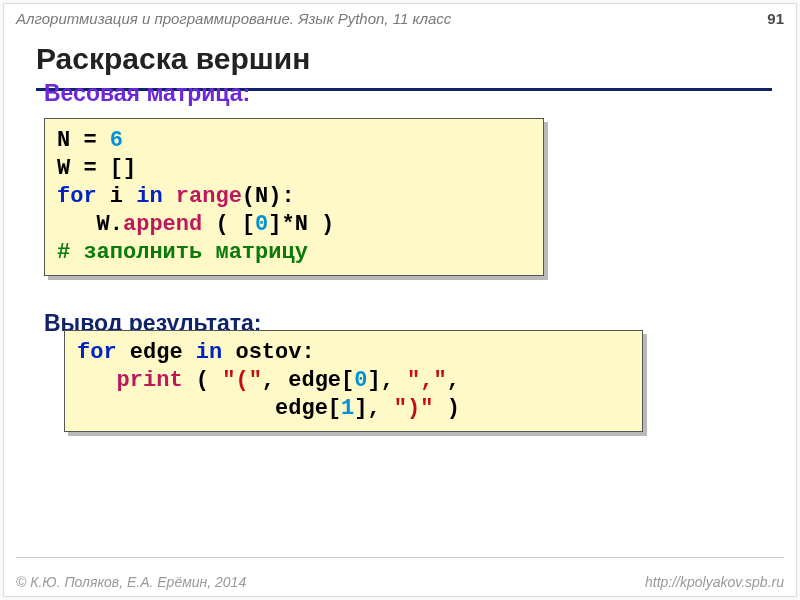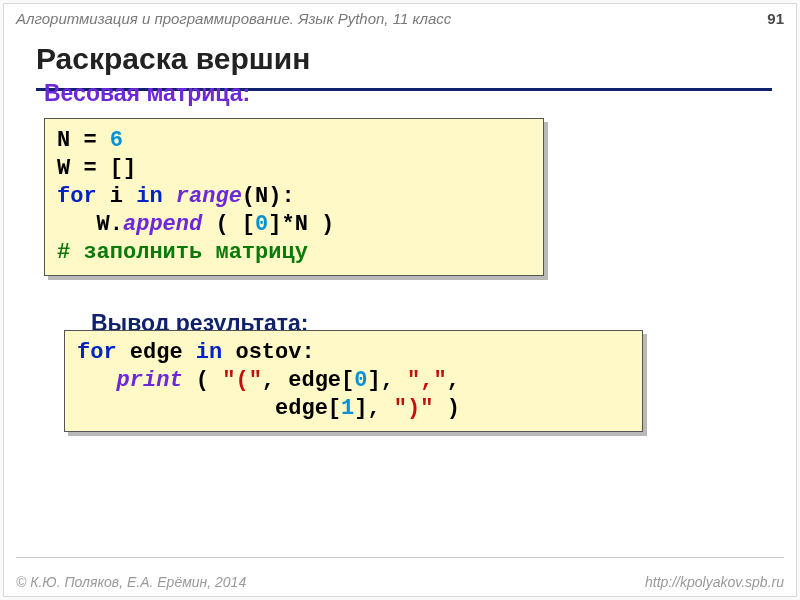--- a/index.html
+++ b/index.html
@@ -43,40 +43,39 @@
     font-size: 23px;
     font-weight: bold;
     color: #6d28d9;
   }
   .label2 {
     position: absolute;
     left: 40px; top: 306px;
     font-size: 23px;
     font-weight: bold;
     color: #10226b;
-    margin-left: 47px;
   }
   .codebox {
     position: absolute;
     background: #fff9c8;
     border: 1.5px solid #555;
     font-family: "Courier New", monospace;
     font-size: 22px;
     font-weight: bold;
     line-height: 28px;
     padding: 8px 12px;
     white-space: pre;
     color: #000;
     box-shadow: 4px 4px 0 #b9b9b9;
   }
   .cb1 { left: 40px; top: 114px; width: 500px; }
   .cb2 { left: 60px; top: 326px; width: 579px; }
   .kw   { color: #0023c3; }
   .num  { color: #0091d8; }
-  .func { color: #6d28d9; font-style: italic; }
+  .func { color: #be185d; }
   .str  { color: #c40f0f; }
   .cmt  { color: #0a7a0a; }
   .footer {
     position: absolute;
     left: 12px; right: 12px; bottom: 6px;
     display: flex;
     justify-content: space-between;
     font-style: italic;
     color: #9a9a9a;
     font-size: 14px;

